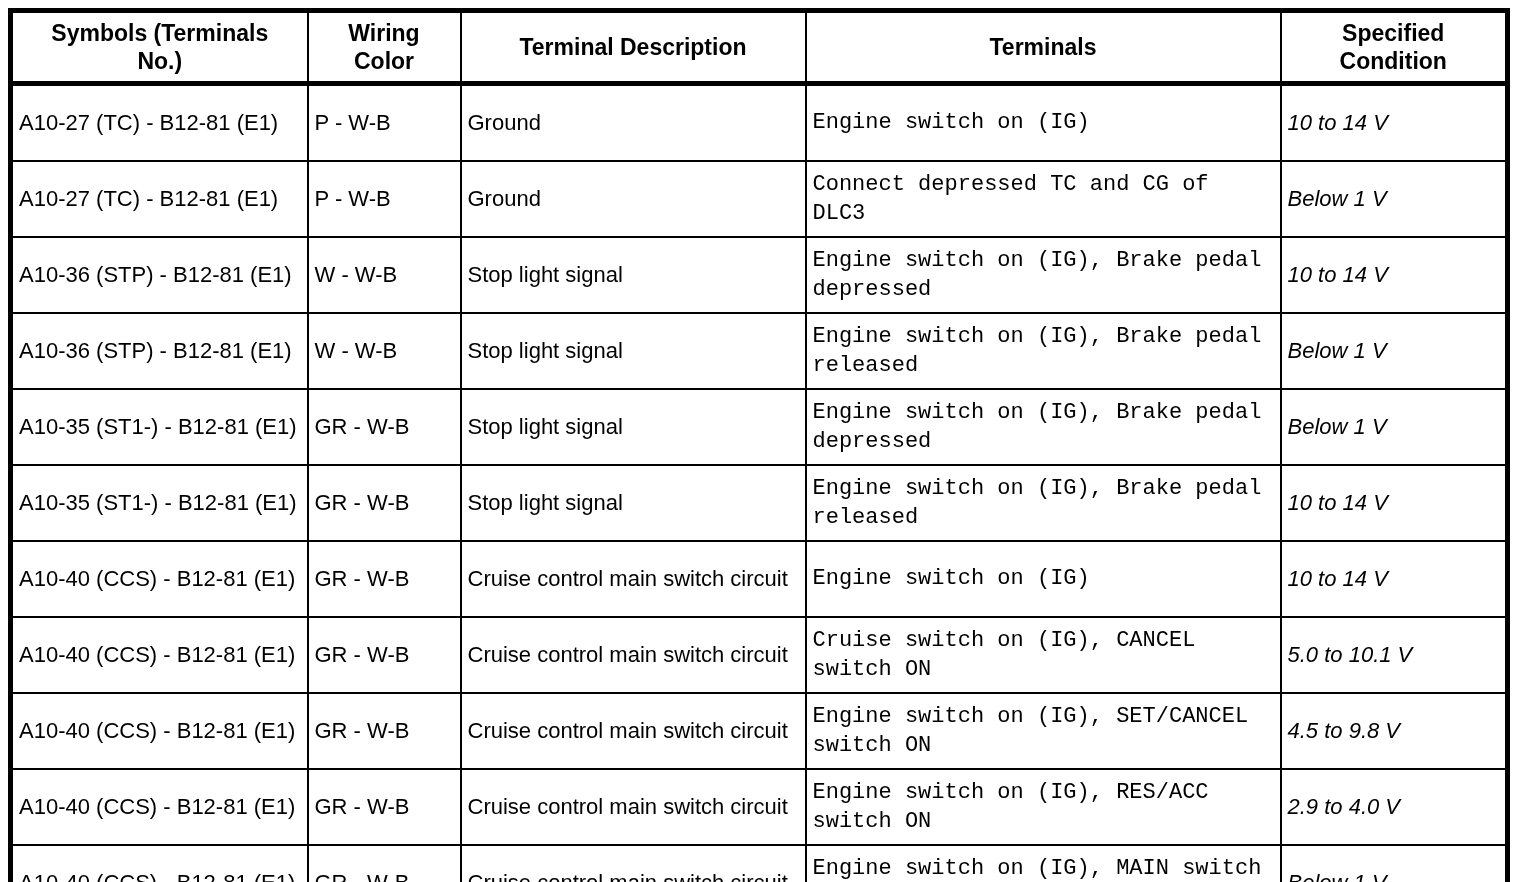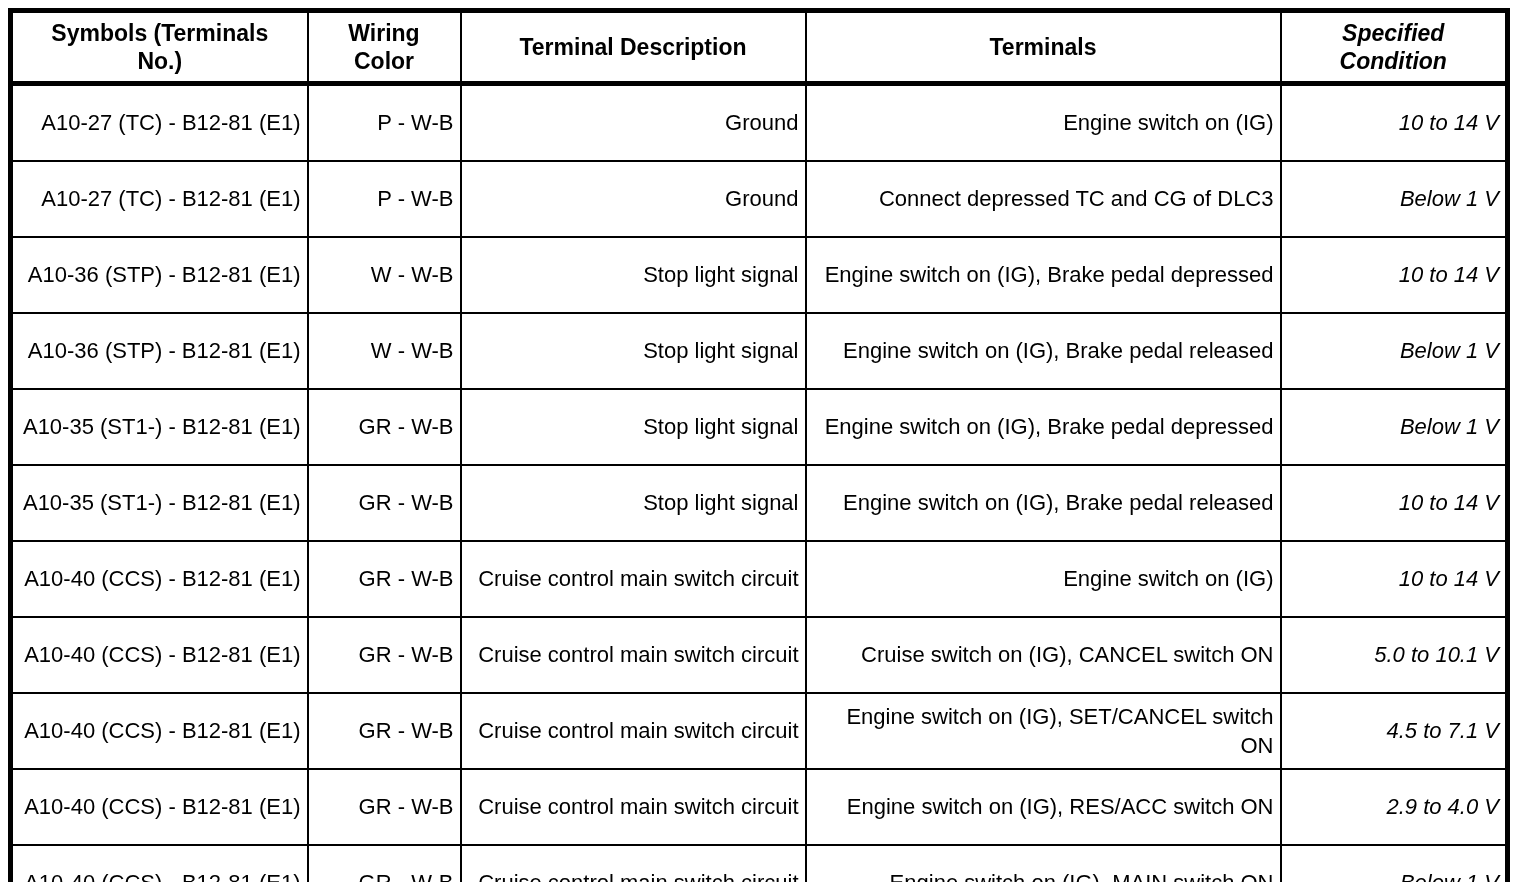--- a/index.html
+++ b/index.html
@@ -38,36 +38,36 @@
     color: #000000;
     text-align: center;
     vertical-align: middle;
     padding: 2px 4px;
     line-height: 1.22;
   }
   table.spec-table td {
     height: 68px;
     font-size: 22px;
     color: #000000;
-    text-align: right;
+    text-align: left;
     vertical-align: middle;
     padding: 3px 6px;
     line-height: 1.33;
     font-weight: normal;
   }
   
   td.c1 { padding-right: 52px; }
   td.c2 { padding-right: 8px;  }
   td.c3 { padding-right: 45px; }
-  td.c4 { padding-left: 8px; padding-right: 62px; }
+  td.c4 { padding-left: 8px; padding-right: 62px; font-family: Liberation Mono, monospace; }
   td.c5 { padding-right: 6px; font-style: italic;  }
   .hwrap { display: inline-block; }
   .w1 { max-width: 232px; }
   .w2 { max-width: 82px;  }
-  .w5 { max-width: 126px; font-style: italic; }
+  .w5 { max-width: 126px; }
 </style>
 </head>
 <body>
 
 <div class="page">
   <table class="spec-table">
     <colgroup>
       <col style="width:297px">
       <col style="width:153px">
       <col style="width:345px">
@@ -148,21 +148,21 @@
           <td class="c2">GR - W-B</td>
           <td class="c3">Cruise control main switch circuit</td>
           <td class="c4">Cruise switch on (IG), CANCEL switch ON</td>
           <td class="c5">5.0 to 10.1 V</td>
         </tr>
         <tr>
           <td class="c1">A10-40 (CCS) - B12-81 (E1)</td>
           <td class="c2">GR - W-B</td>
           <td class="c3">Cruise control main switch circuit</td>
           <td class="c4">Engine switch on (IG), SET/CANCEL switch ON</td>
-          <td class="c5">4.5 to 7.1 V</td>
+          <td class="c5">4.5 to 9.8 V</td>
         </tr>
         <tr>
           <td class="c1">A10-40 (CCS) - B12-81 (E1)</td>
           <td class="c2">GR - W-B</td>
           <td class="c3">Cruise control main switch circuit</td>
           <td class="c4">Engine switch on (IG), RES/ACC switch ON</td>
           <td class="c5">2.9 to 4.0 V</td>
         </tr>
         <tr>
           <td class="c1">A10-40 (CCS) - B12-81 (E1)</td>

